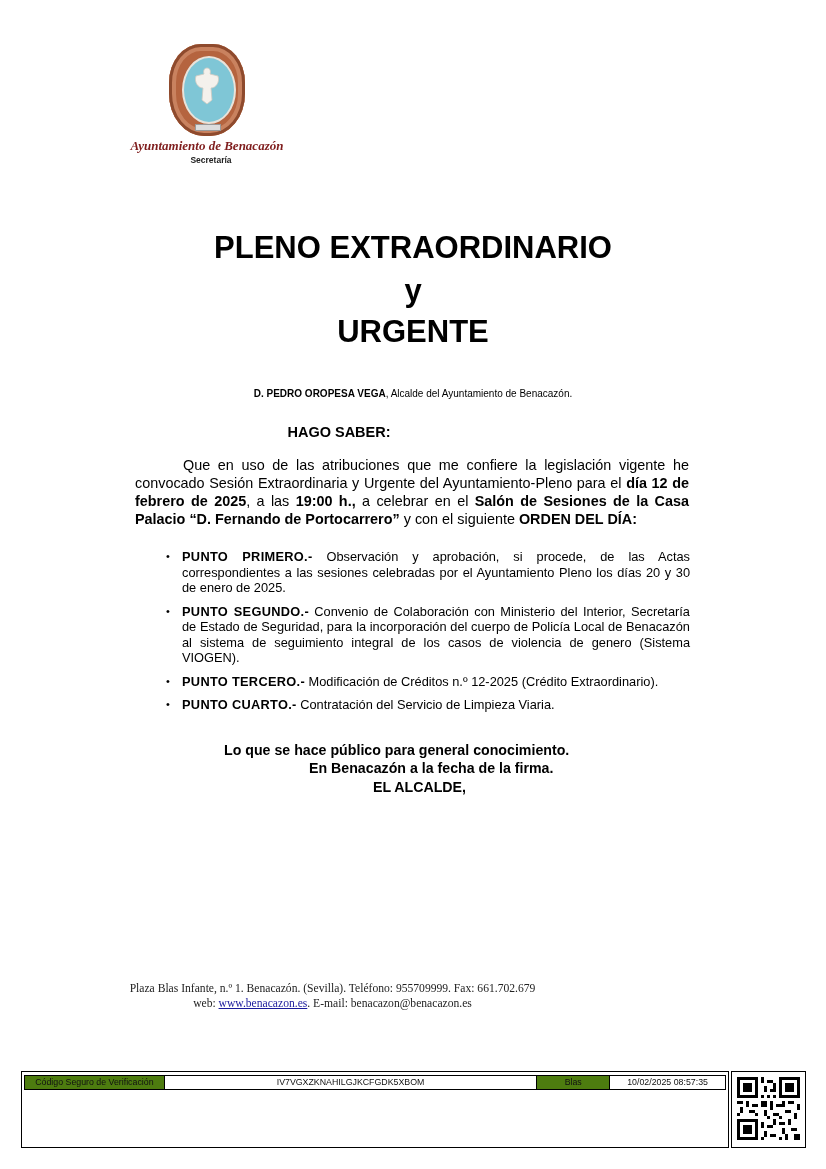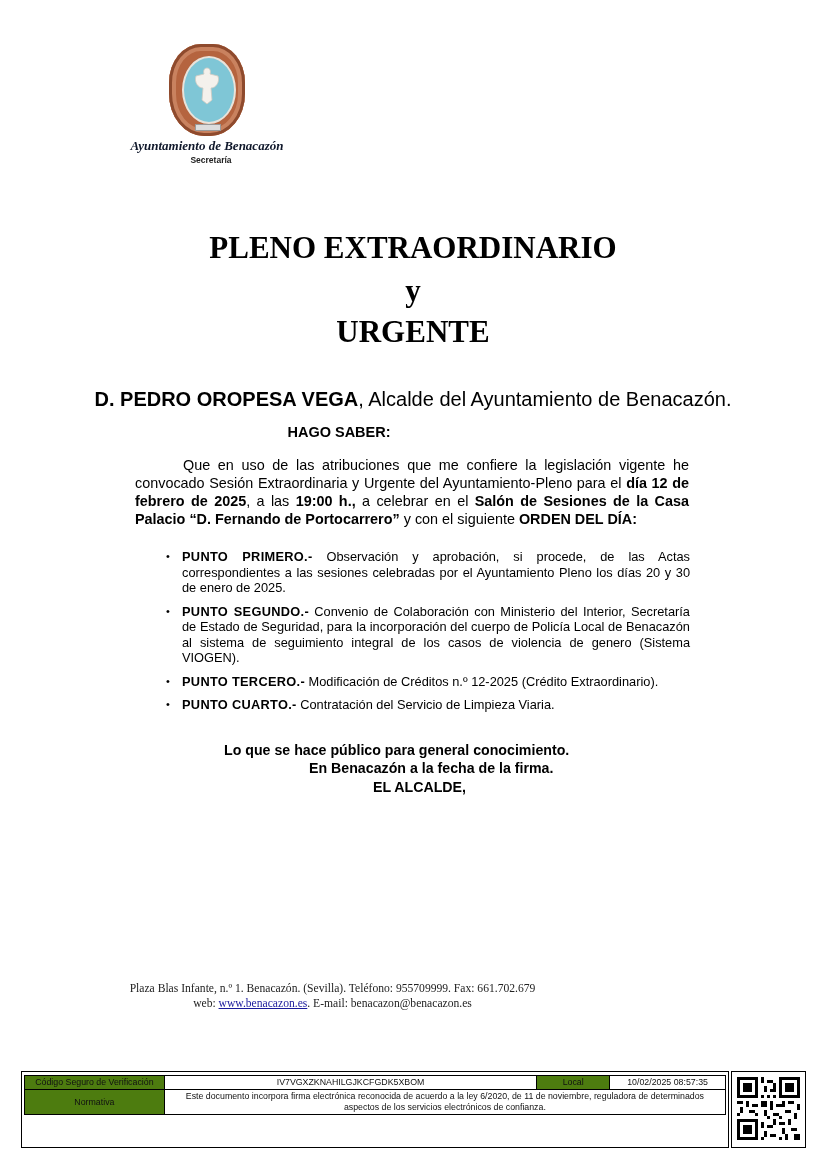--- a/index.html
+++ b/index.html
@@ -4,27 +4,27 @@
 <style>
   html, body { margin:0; padding:0; background:#fff; }
   body { width:826px; height:1169px; position:relative; overflow:hidden; color:#000; font-family:"Liberation Sans", sans-serif; }
 
   .logo-block { position:absolute; left:112px; top:44px; width:190px; text-align:center; }
   .crest { position:relative; width:76px; height:92px; margin:0 auto; }
   .crest .outer { position:absolute; left:0; top:0; width:76px; height:92px; background:#b5643f; border-radius:42% 42% 46% 46%; box-shadow:inset 0 0 0 3px #8e4a2d, inset 0 0 0 7px #c9825f; }
   .crest .inner { position:absolute; left:13px; top:12px; width:50px; height:64px; background:#7fc6d6; border-radius:50%; border:2px solid #e9e3da; }
   .crest .dove { position:absolute; left:24px; top:22px; width:28px; height:40px; }
   .crest .plaque { position:absolute; left:26px; top:80px; width:24px; height:5px; background:#ddd; border:1px solid #999; }
-  .org-name { font-family:"Liberation Serif", serif; font-style:italic; font-weight:bold; font-size:13px; color:#0f172a; margin-top:2px; white-space:nowrap; }
+  .org-name { font-family:"Liberation Serif", serif; font-style:italic; font-weight:bold; font-size:13px; color:#7f1d1d; margin-top:2px; white-space:nowrap; }
   .dept { font-family:"Liberation Sans", sans-serif; font-weight:bold; font-size:8.5px; color:#222; margin-top:1px; padding-left:8px; }
 
-  .title { position:absolute; left:0; width:826px; text-align:center; font-family:Liberation Serif, serif; font-weight:bold; font-size:31px; line-height:42px; }
+  .title { position:absolute; left:0; width:826px; text-align:center; font-family:Liberation Sans, sans-serif; font-weight:bold; font-size:31px; line-height:42px; }
   .t1 { top:227px; } .t2 { top:270px; } .t3 { top:311px; }
 
-  .announcer { position:absolute; left:0; width:826px; top:388px; text-align:center; font-size:20px; }
+  .announcer { position:absolute; left:0; width:826px; top:388px; text-align:center; font-size:10px; }
   .hago { position:absolute; left:0; width:678px; top:424px; text-align:center; font-size:14.5px; font-weight:bold; }
   .intro { position:absolute; left:135px; width:554px; top:456px; font-size:14.4px; line-height:18px; text-align:justify; }
   .intro .indent { display:inline-block; width:48px; }
 
   .agenda { position:absolute; left:166px; width:524px; top:549px; margin:0; padding:0; list-style:none; }
   .agenda li { position:relative; padding-left:16px; font-size:12.8px; line-height:15.5px; text-align:justify; margin-bottom:8px; }
   .agenda li .bullet { position:absolute; left:0; top:0; font-size:11px; }
   .agenda li b { letter-spacing:0.3px; }
 
   .closing { position:absolute; font-size:14.2px; font-weight:bold; white-space:nowrap; }
@@ -91,26 +91,22 @@
   <colgroup>
       <col style="width:140px">
       <col style="width:373px">
       <col style="width:73px">
       <col style="width:116px">
     </colgroup>
   <tbody>
       <tr>
     <td class="lab">Código Seguro de Verificación</td>
     <td>IV7VGXZKNAHILGJKCFGDK5XBOM</td>
-    <td class="lab">Local</td>
+    <td class="lab">Blas</td>
     <td>10/02/2025 08:57:35</td>
-  </tr>
-  <tr>
-    <td class="lab" style="height:24px">Normativa</td>
-    <td colspan="3" style="padding:0 20px">Este documento incorpora firma electrónica reconocida de acuerdo a la ley 6/2020, de 11 de noviembre, reguladora de determinados aspectos de los servicios electrónicos de confianza.</td>
   </tr>
 </tbody>
   </table>
 
 <div class="qr-box">
   <svg class="qr" viewBox="0 0 21 21" shape-rendering="crispEdges">
     <g fill="#000">
       <rect x="0" y="0" width="7" height="7"></rect>
         <rect x="1" y="1" width="5" height="5" fill="#fff"></rect>
         <rect x="2" y="2" width="3" height="3"></rect>

